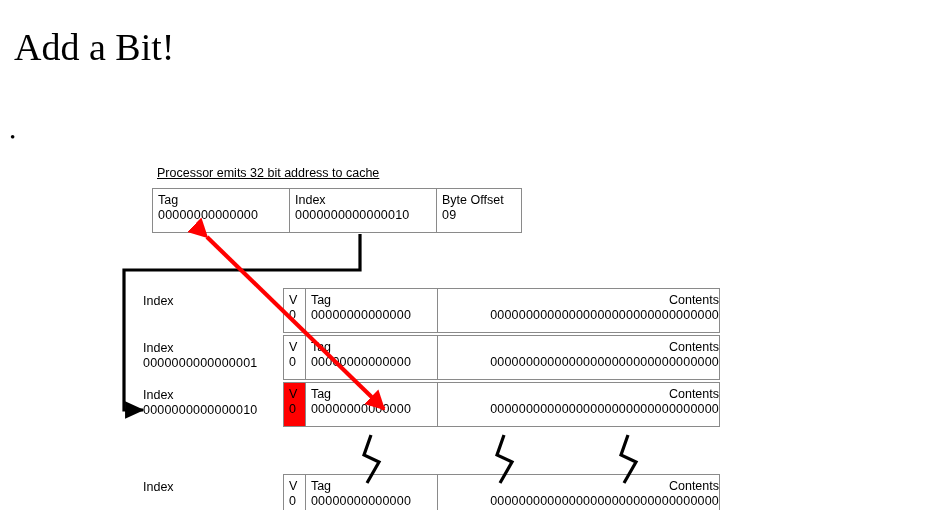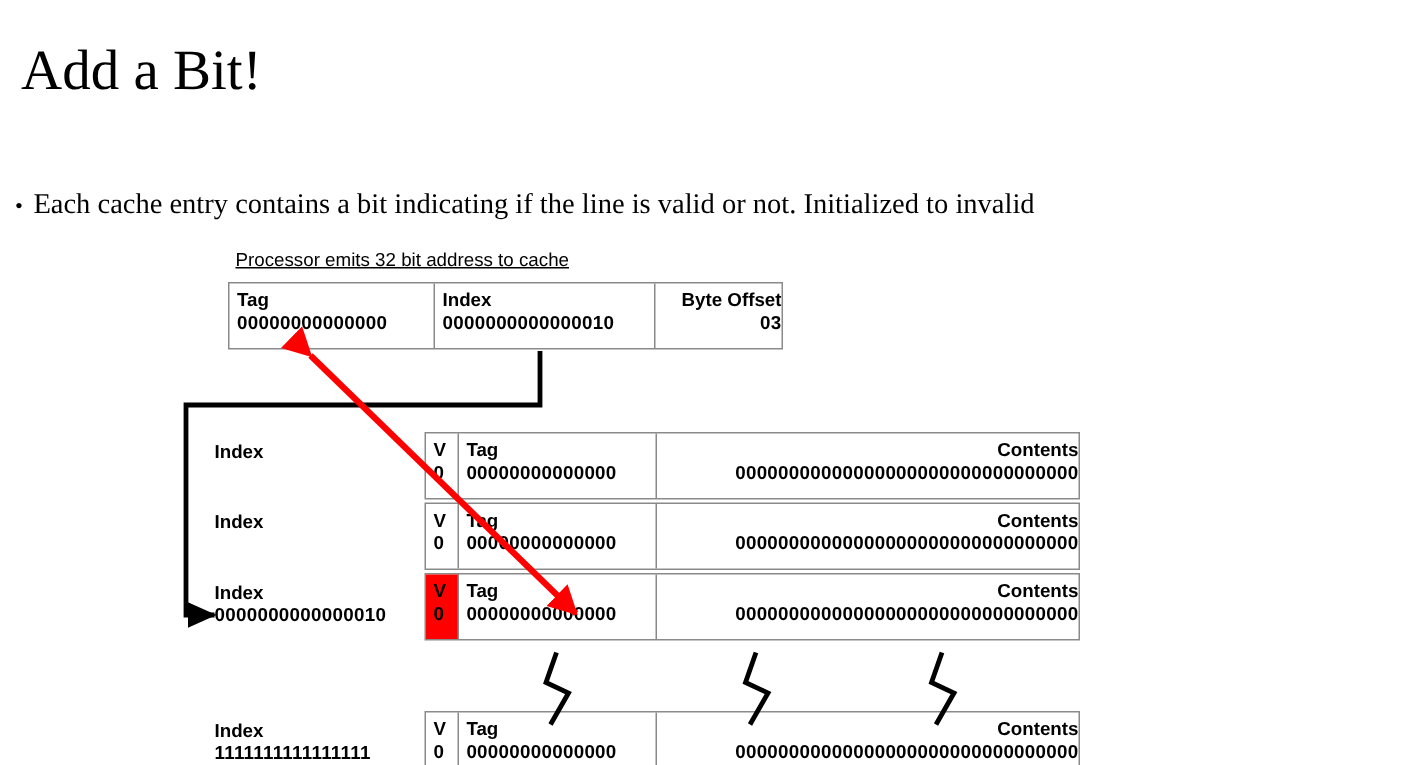--- a/index.html
+++ b/index.html
@@ -49,21 +49,20 @@
     line-height: 24px;
   }
 
   
   .dt {
     font-family: "Liberation Sans", sans-serif;
     font-size: 12.5px;
     color: #000000;
     line-height: 15px;
     white-space: nowrap;
-    font-weight: bold;
   }
 
   
   #addr-caption {
     position: absolute;
     left: 157px;
     top: 144px;
     font-weight: normal;
     text-decoration: underline;
   }
@@ -78,21 +77,21 @@
     box-sizing: border-box;
     border: 1px solid #8a8a8a;
     display: flex;
   }
   #addr-box .acell {
     box-sizing: border-box;
     padding: 4px 0 0 5px;
     border-right: 1px solid #8a8a8a;
     overflow: hidden;
   }
-  #addr-box .acell:last-child { border-right: none; text-align: right; }
+  #addr-box .acell:last-child { border-right: none; }
   #addr-box .acell .lbl { display: block; }
   #addr-box .acell .val { display: block; letter-spacing: 0.2px; }
   .acell-tag    { width: 137px; }
   .acell-index  { width: 147px; }
   .acell-offset { width: 84px; }
 
   
   .cache-row {
     position: absolute;
     height: 45px;
@@ -138,37 +137,36 @@
 </style>
 </head>
 <body>
 
 <div id="slide">
 
   <div id="slide-title" class="title">Add a Bit!</div>
 
   <div id="bullet-row">
     <span class="bullet-dot">•</span>
-    <span>Each cache entry contains a bit indicating if the line is valid or not. Initialized to invalid</span>
   </div>
 
   <div id="addr-caption" class="dt">Processor emits 32 bit address to cache</div>
 
   <div id="addr-box">
     <div class="acell acell-tag dt">
       <span class="lbl">Tag</span>
       <span class="val">00000000000000</span>
     </div>
     <div class="acell acell-index dt">
       <span class="lbl">Index</span>
       <span class="val">0000000000000010</span>
     </div>
     <div class="acell acell-offset dt">
       <span class="lbl">Byte Offset</span>
-      <span class="val">03</span>
+      <span class="val">09</span>
     </div>
   </div>
 
   <div class="row-index dt" style="top:272px;">
     <span class="lbl">Index</span>
   </div>
   <div class="cache-row" style="top:266px;">
     <div class="ccell ccell-v dt">
       <span class="lbl">V</span>
       <span class="val">0</span>
@@ -178,20 +176,21 @@
       <span class="val">00000000000000</span>
     </div>
     <div class="ccell ccell-contents dt">
       <span class="lbl">Contents</span>
       <span class="val">00000000000000000000000000000000</span>
     </div>
   </div>
 
   <div class="row-index dt" style="top:319px;">
     <span class="lbl">Index</span>
+    <span class="val">0000000000000001</span>
   </div>
   <div class="cache-row" style="top:313px;">
     <div class="ccell ccell-v dt">
       <span class="lbl">V</span>
       <span class="val">0</span>
     </div>
     <div class="ccell ccell-tag dt">
       <span class="lbl">Tag</span>
       <span class="val">00000000000000</span>
     </div>
@@ -215,21 +214,20 @@
       <span class="val">00000000000000</span>
     </div>
     <div class="ccell ccell-contents dt">
       <span class="lbl">Contents</span>
       <span class="val">00000000000000000000000000000000</span>
     </div>
   </div>
 
   <div class="row-index dt" style="top:458px;">
     <span class="lbl">Index</span>
-    <span class="val">1111111111111111</span>
   </div>
   <div class="cache-row" style="top:452px;">
     <div class="ccell ccell-v dt">
       <span class="lbl">V</span>
       <span class="val">0</span>
     </div>
     <div class="ccell ccell-tag dt">
       <span class="lbl">Tag</span>
       <span class="val">00000000000000</span>
     </div>

